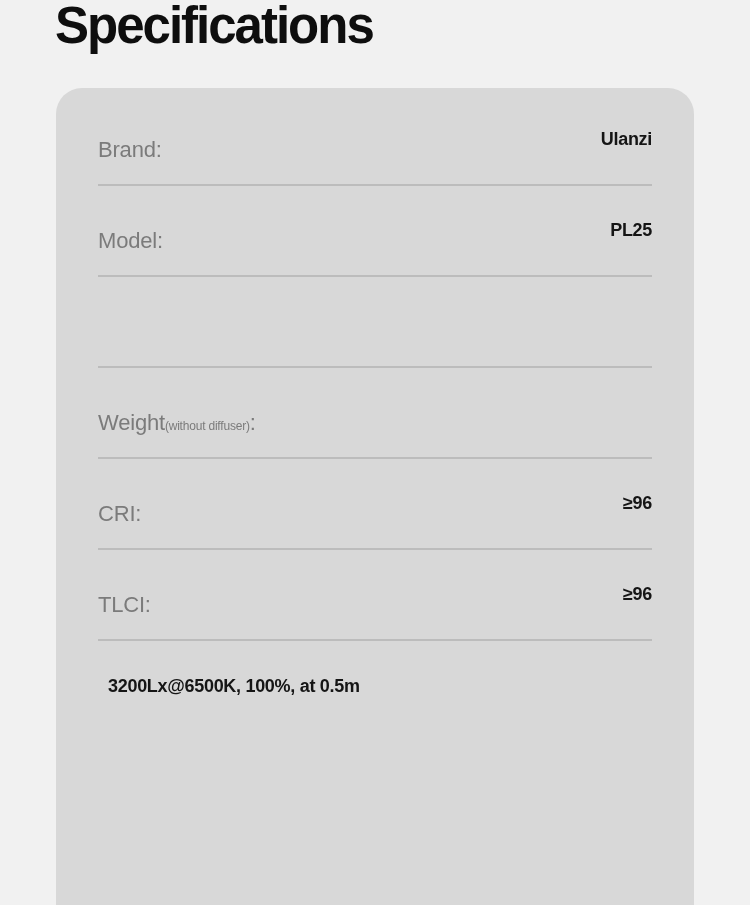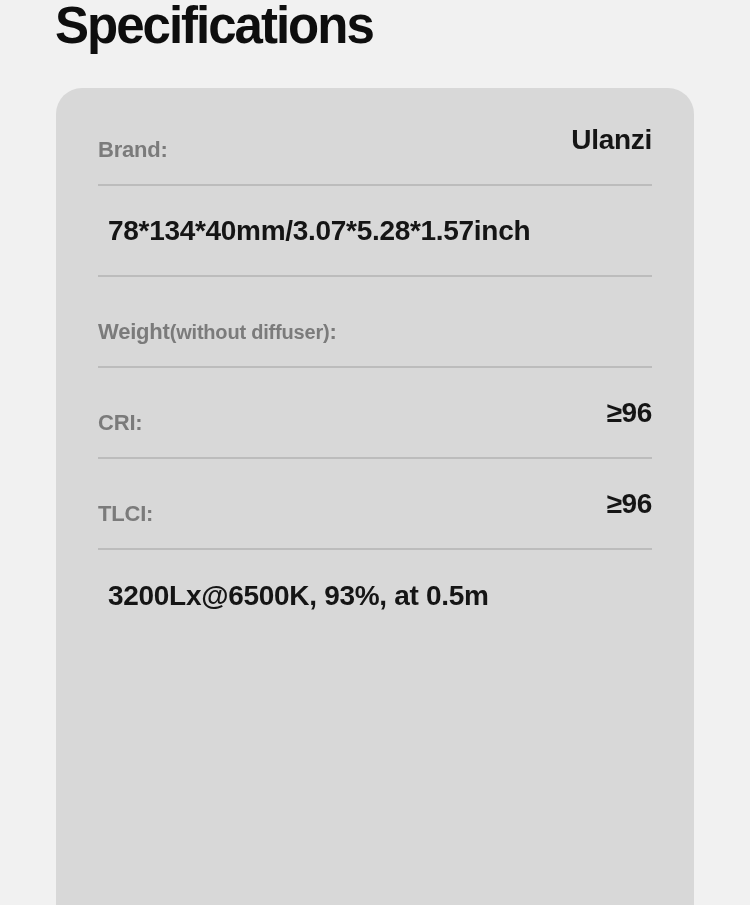--- a/index.html
+++ b/index.html
@@ -42,67 +42,70 @@
     display:flex;
     align-items:center;
     justify-content:space-between;
     border-bottom:2px solid var(--divider);
     white-space:nowrap;
   }
   .spec-row:last-child{border-bottom:none;}
   .spec-label{
     color:var(--label);
     font-size:22px;
-    font-weight:700;
+    font-weight:400;
     letter-spacing:-0.2px;
     flex:0 0 auto;
     margin-top:20px;
   }
   .lbl-small{
-    font-size:20px;
+    font-size:12px;
   }
   .spec-value{
     color:var(--value);
-    font-size:28px;
+    font-size:18px;
     font-weight:700;
     letter-spacing:-0.3px;
     flex:0 1 auto;
     margin-left:10px;
   }
 </style>
 </head>
 <body>
 
 <h1 class="page-title">Specifications</h1>
 
 <div class="spec-card">
   <div id="spec-table">
   <div class="spec-row">
     <span class="spec-label"><span>Brand:</span><span class="lbl-small"></span><span></span></span>
     <span class="spec-value">Ulanzi</span>
   </div>
 
+  <div class="spec-row">
+    <span class="spec-label"><span>Model:</span><span class="lbl-small"></span><span></span></span>
+    <span class="spec-value">PL25</span>
+  </div>
 
   <div class="spec-row">
-    <span class="spec-value">78*134*40mm/3.07*5.28*1.57inch</span>
   </div>
 
   <div class="spec-row">
     <span class="spec-label"><span>Weight</span><span class="lbl-small">(without diffuser)</span><span>:</span></span>
   </div>
 
 
   <div class="spec-row">
     <span class="spec-label"><span>CRI:</span><span class="lbl-small"></span><span></span></span>
     <span class="spec-value">≥96</span>
   </div>
 
   <div class="spec-row">
     <span class="spec-label"><span>TLCI:</span><span class="lbl-small"></span><span></span></span>
     <span class="spec-value">≥96</span>
   </div>
 
 
   <div class="spec-row">
-    <span class="spec-value">3200Lx@6500K, 93%, at 0.5m</span>
+    <span class="spec-value">3200Lx@6500K, 100%, at 0.5m</span>
   </div>
 </div>
 </div>
 
 </body></html>

